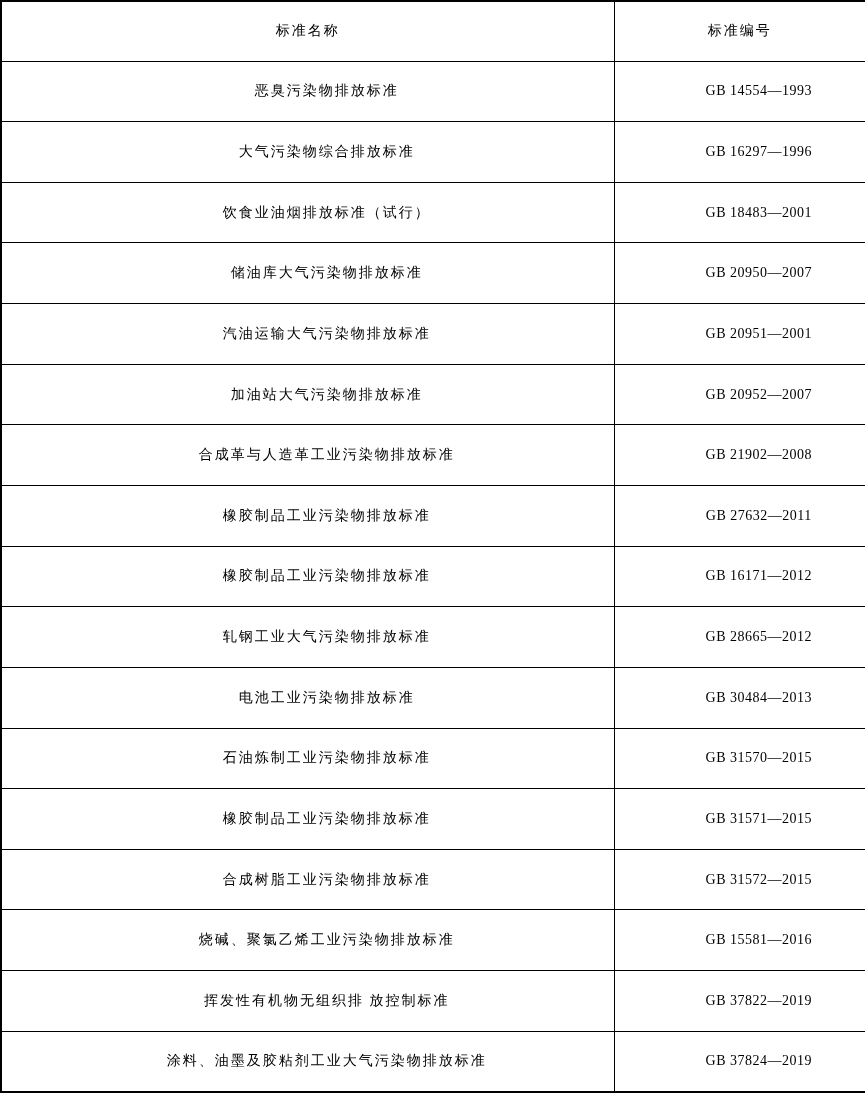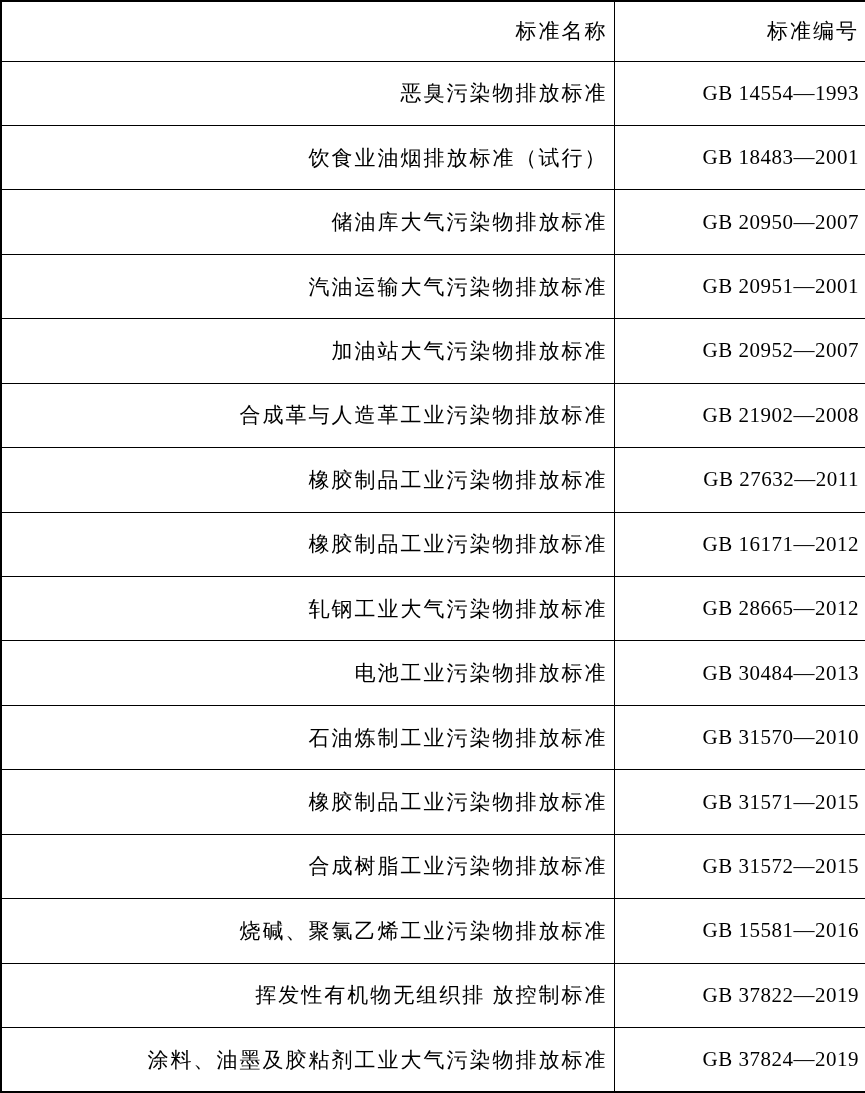--- a/index.html
+++ b/index.html
@@ -21,25 +21,25 @@
     width: 865px;
     height: 1093px;
     border-collapse: collapse;
     table-layout: fixed;
   }
   table.standards col.name-col   { width: 613px; }
   table.standards col.number-col { width: 252px; }
   table.standards th,
   table.standards td {
     border: 1.5px solid #000000;
-    text-align: right;
+    text-align: center;
     vertical-align: middle;
     padding: 0 6px;
     box-sizing: border-box;
-    font-size: 21px;
+    font-size: 14px;
     font-weight: normal;
     white-space: nowrap;
     overflow: hidden;
   }
   
   table.standards { border: 2.5px solid #000000; }
   table.standards tr.header-row th { height: 60px; }
   table.standards tbody td { height: 55px; padding-left: 44px; }
   td.name-cell, th.name-head {
     letter-spacing: 2px;
@@ -67,20 +67,24 @@
         <th class="number-head">标准编号</th>
       </tr>
     </thead>
     <tbody>
 
     <tr>
           <td class="name-cell">恶臭污染物排放标准</td>
           <td class="number-cell">GB 14554—1993</td>
         </tr>
         <tr>
+          <td class="name-cell">大气污染物综合排放标准</td>
+          <td class="number-cell">GB 16297—1996</td>
+        </tr>
+        <tr>
           <td class="name-cell">饮食业油烟排放标准（试行）</td>
           <td class="number-cell">GB 18483—2001</td>
         </tr>
         <tr>
           <td class="name-cell">储油库大气污染物排放标准</td>
           <td class="number-cell">GB 20950—2007</td>
         </tr>
         <tr>
           <td class="name-cell">汽油运输大气污染物排放标准</td>
           <td class="number-cell">GB 20951—2001</td>
@@ -104,21 +108,21 @@
         <tr>
           <td class="name-cell">轧钢工业大气污染物排放标准</td>
           <td class="number-cell">GB 28665—2012</td>
         </tr>
         <tr>
           <td class="name-cell">电池工业污染物排放标准</td>
           <td class="number-cell">GB 30484—2013</td>
         </tr>
         <tr>
           <td class="name-cell">石油炼制工业污染物排放标准</td>
-          <td class="number-cell">GB 31570—2010</td>
+          <td class="number-cell">GB 31570—2015</td>
         </tr>
         <tr>
           <td class="name-cell">橡胶制品工业污染物排放标准</td>
           <td class="number-cell">GB 31571—2015</td>
         </tr>
         <tr>
           <td class="name-cell">合成树脂工业污染物排放标准</td>
           <td class="number-cell">GB 31572—2015</td>
         </tr>
         <tr>

